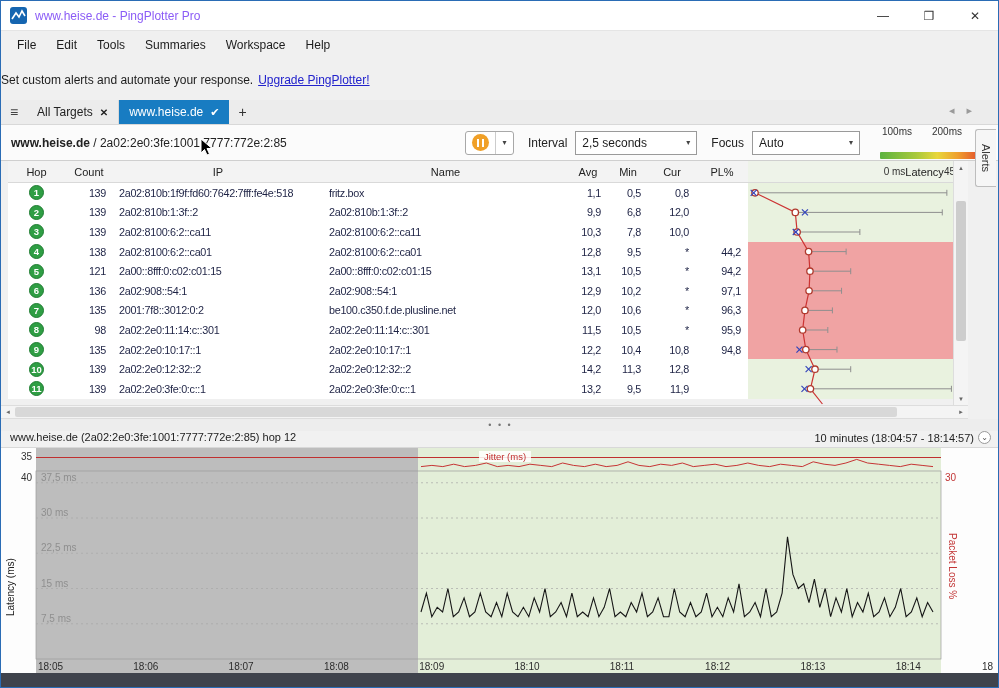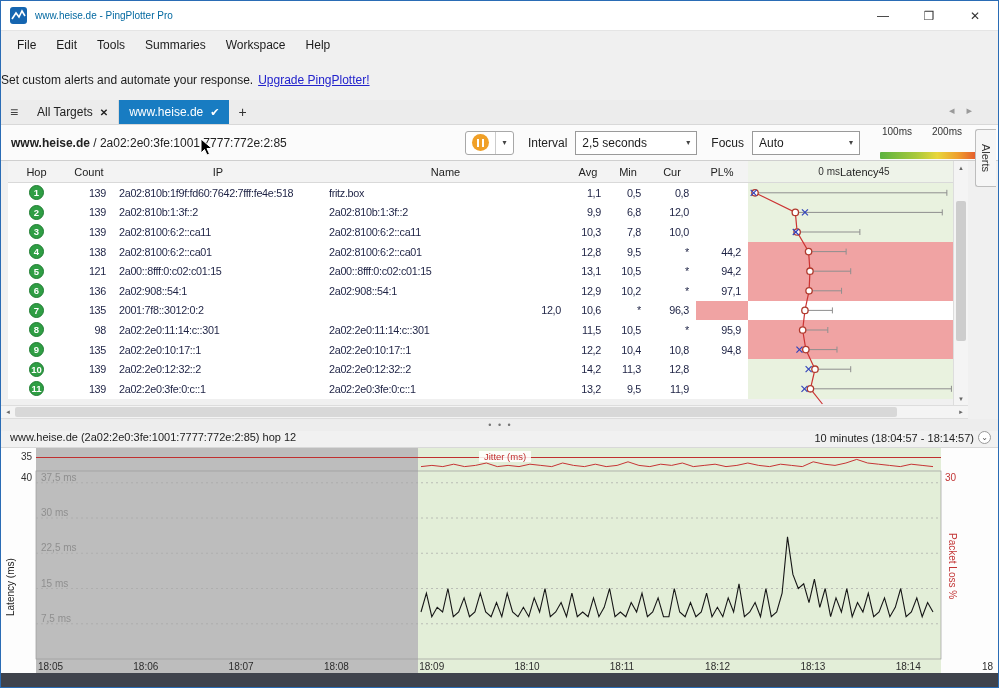--- a/index.html
+++ b/index.html
@@ -1,21 +1,21 @@
 <!DOCTYPE html>
 <html><head>
 <meta charset="utf-8">
 <style>
   *{box-sizing:border-box;margin:0;padding:0}
   body{background:#666;font-family:"Liberation Sans",sans-serif}
   .window{position:relative;width:999px;height:688px;background:#f0f0f0;overflow:hidden;color:#1c1c1c;border:1px solid #2a6cb5}
   
   .titlebar{height:30px;background:#fff;display:flex;align-items:center;border-bottom:1px solid #e5e5e5}
   .app-icon{width:17px;height:17px;margin:0 8px 0 9px;background:#1565b0;border-radius:3px;position:relative;flex:none}
-  .title-text{font-size:10px;color:#0369a1}
+  .title-text{font-size:12px;color:#8b5cf6}
   .win-controls{margin-left:auto;display:flex;height:100%}
   .win-btn{width:46px;display:flex;align-items:center;justify-content:center;font-size:12px;color:#333}
   
   .menubar{height:28px;display:flex;align-items:center;padding-left:6px;background:#f0f0f0;font-size:12px}
   .menu-item{padding:4px 10px;color:#1c1c1c}
   
   .banner{height:41px;display:flex;align-items:center;gap:5px;font-size:12px;background:#f0f0f0}
   .banner-link{color:#2222cc;text-decoration:underline}
   
   .tabbar{height:25px;display:flex;align-items:stretch;background:#ececec;position:relative;border-bottom:1px solid #d8d8d8}
@@ -47,21 +47,21 @@
   .legend-l2{position:absolute;left:52px}
   .legend-bar{height:7px;border-radius:1px;background:linear-gradient(to right,#5cb340,#a9c93b 35%,#e8d63a 55%,#ef9e2d 75%,#e03e2d 100%)}
   
   .alerts-tab{position:absolute;right:2px;top:128px;width:21px;height:58px;background:#f6f6f6;border:1px solid #bdbdbd;border-right:none;border-radius:3px 0 0 3px;display:flex;align-items:center;justify-content:center}
   .alerts-tab span{transform:rotate(90deg);font-size:11px;color:#333;white-space:nowrap}
   
   .table{position:absolute;left:7px;top:160px;width:952px;background:#fff}
   .thead,.trow{display:grid;grid-template-columns:57px 48px 210px 245px 40px 40px 48px 52px 212px;align-items:center}
   .thead{height:22px;background:#f3f3f3;border-bottom:1px solid #d9d9d9;font-size:11px;color:#222}
   .th{text-align:center;padding:0 4px}
-  .graph-head{display:flex;justify-content:center;align-items:center;padding:0 5px;background:#eef3e9;height:100%}
+  .graph-head{display:flex;justify-content:flex-end;align-items:center;padding:0 5px;background:#eef3e9;height:100%}
   .graph-head .gh-small{font-size:10px;color:#333}
   .graph-head .gh-mid{font-size:11px;color:#222}
   .trow{height:19.6px;font-size:10.8px;color:#1d2244;background:#fff}
   .td{padding:0 6px;white-space:nowrap;overflow:hidden;letter-spacing:-0.3px}
   .td.right{text-align:right;padding-right:7px}
   .hop-cell{display:flex;justify-content:center;padding:0}
   .hop-badge{width:15px;height:15px;border-radius:50%;background:#2f9e44;border:1px solid #1f7d32;color:#fff;font-size:9.5px;font-weight:bold;display:flex;align-items:center;justify-content:center;letter-spacing:0}
   .gcell{height:19.6px}
   .gcell.ok{background:#e9f2df}
   .gcell.loss{background:#f0a3a3}
@@ -272,20 +272,21 @@
           <div class="td right">*</div>
           <div class="td right">97,1</div>
           <div class="gcell loss"></div>
         </div>
         <div class="trow">
           <div class="td hop-cell">
             <span class="hop-badge">7</span>
           </div>
           <div class="td right">135</div>
           <div class="td">2001:7f8::3012:0:2</div>
+          <div class="td">be100.c350.f.de.plusline.net</div>
           <div class="td right">12,0</div>
           <div class="td right">10,6</div>
           <div class="td right">*</div>
           <div class="td right">96,3</div>
           <div class="gcell loss"></div>
         </div>
         <div class="trow">
           <div class="td hop-cell">
             <span class="hop-badge">8</span>
           </div>

